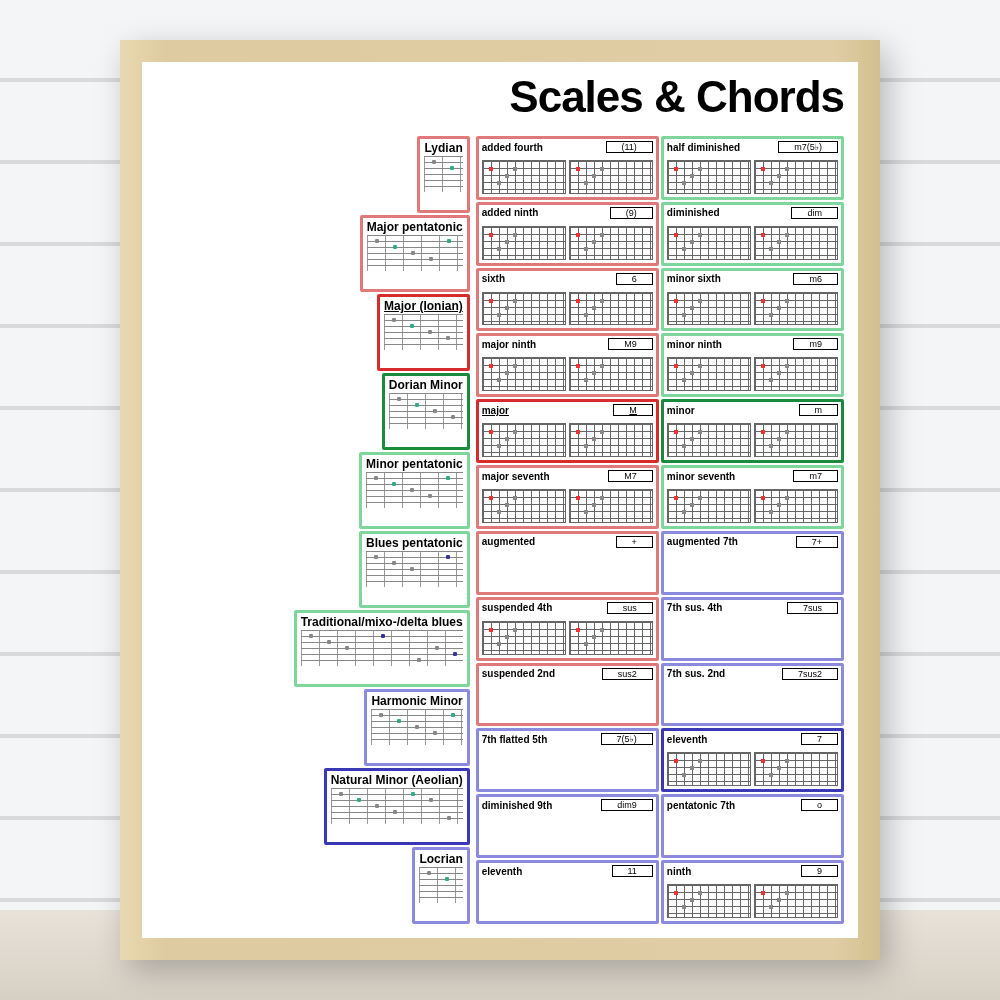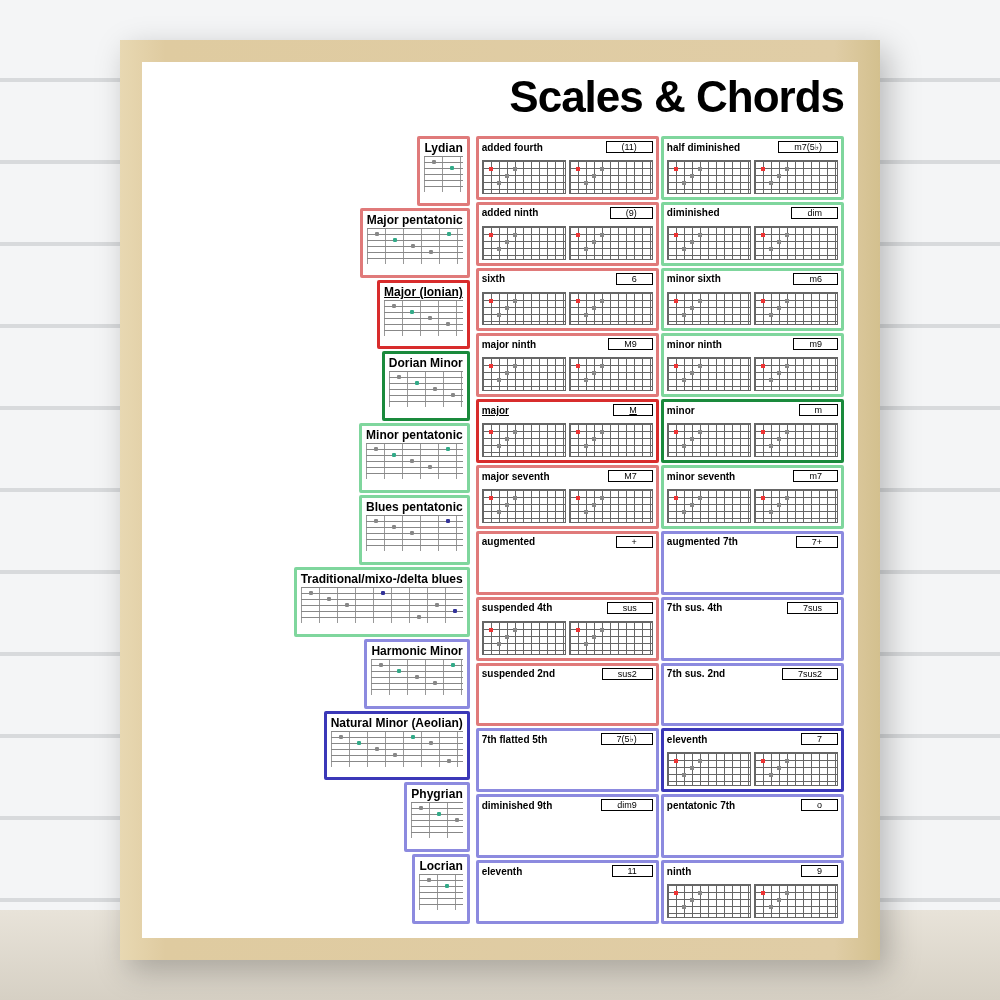--- a/index.html
+++ b/index.html
@@ -187,24 +187,20 @@
           </div>
           <div class="scale-block c-purple">
             <div class="scale-name">Harmonic Minor</div>
             <div class="fretboard"></div>
           </div>
           <div class="scale-block c-purple-b">
             <div class="scale-name">Natural Minor (Aeolian)</div>
             <div class="fretboard"></div>
           </div>
           <div class="scale-block c-purple">
-            <div class="scale-name">Phygrian</div>
-            <div class="fretboard"></div>
-          </div>
-          <div class="scale-block c-purple">
             <div class="scale-name">Locrian</div>
             <div class="fretboard"></div>
           </div>
         </div>
       <div class="right-col" id="chords-col">
           <div class="chord-block c-red">
             <div class="chord-head">
               <span class="chord-name">added fourth</span>
               <span class="chord-sym">(11)</span>
             </div>

